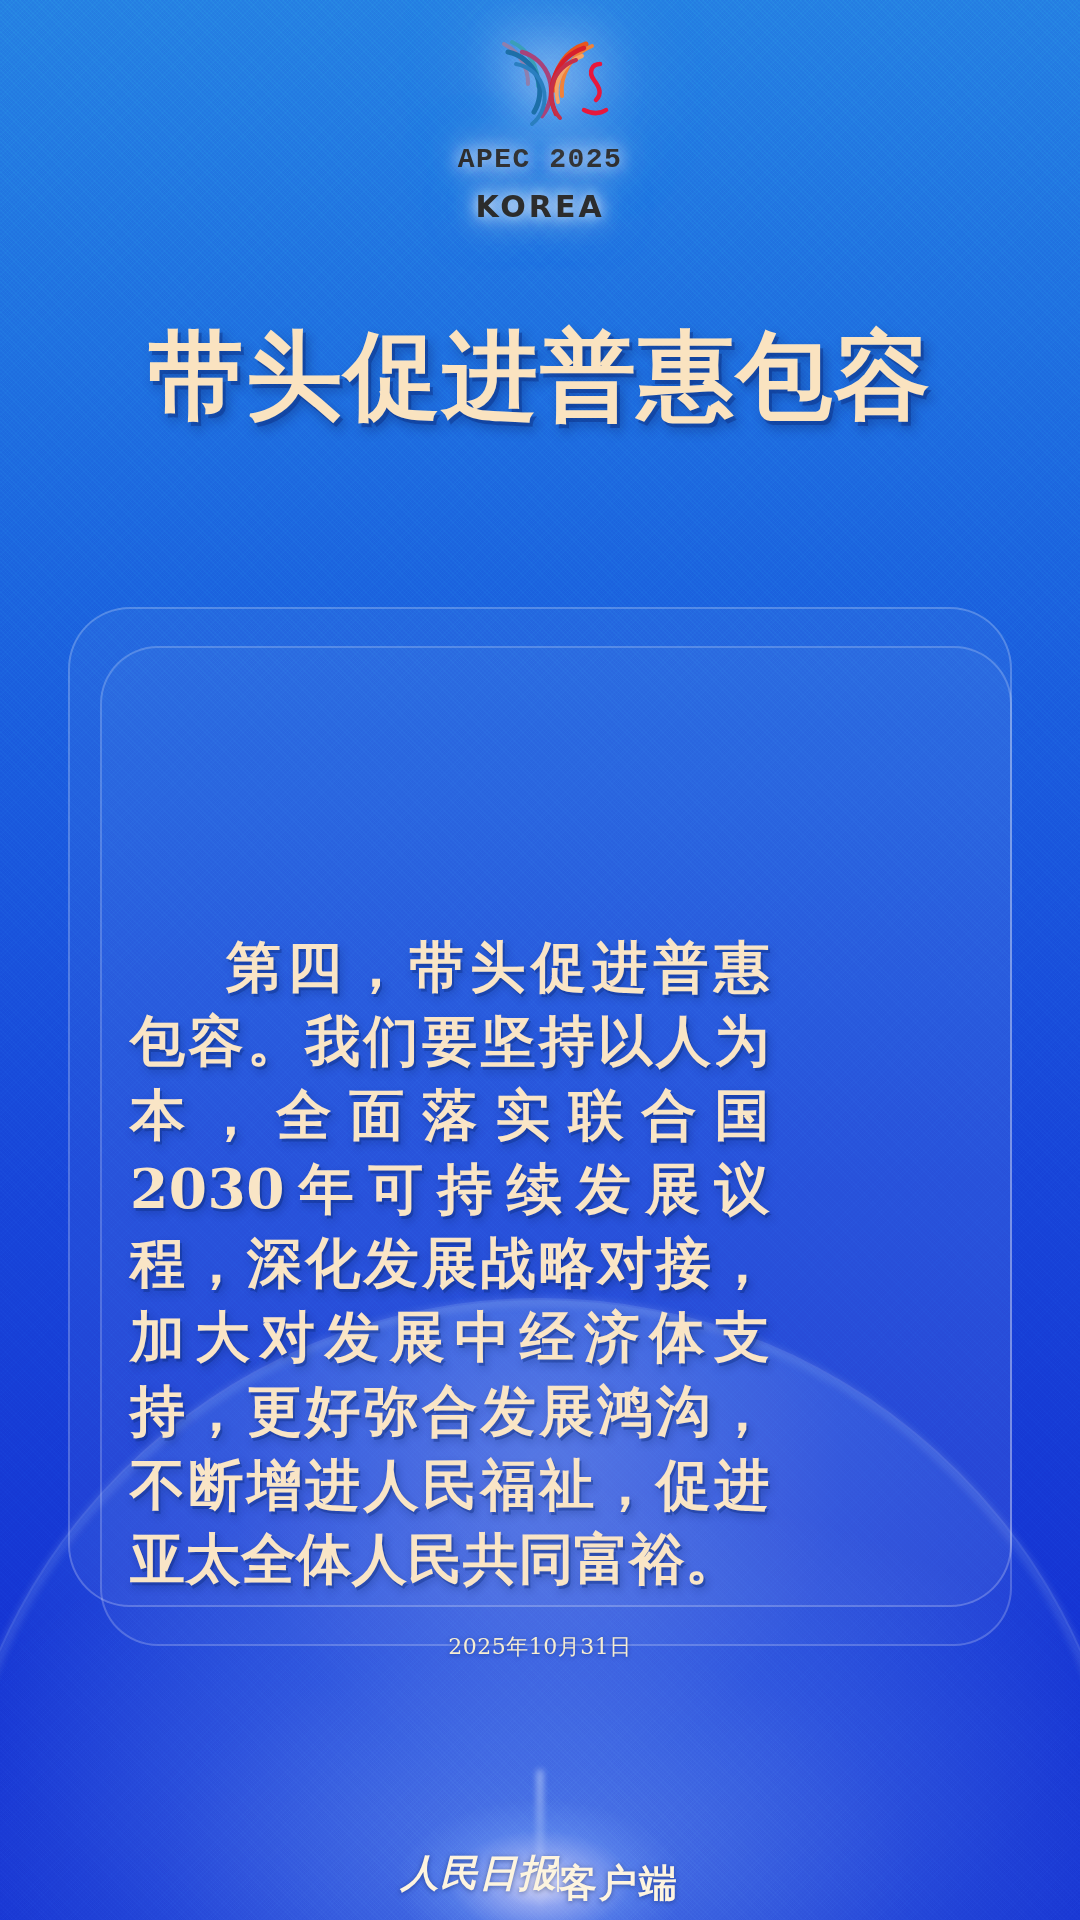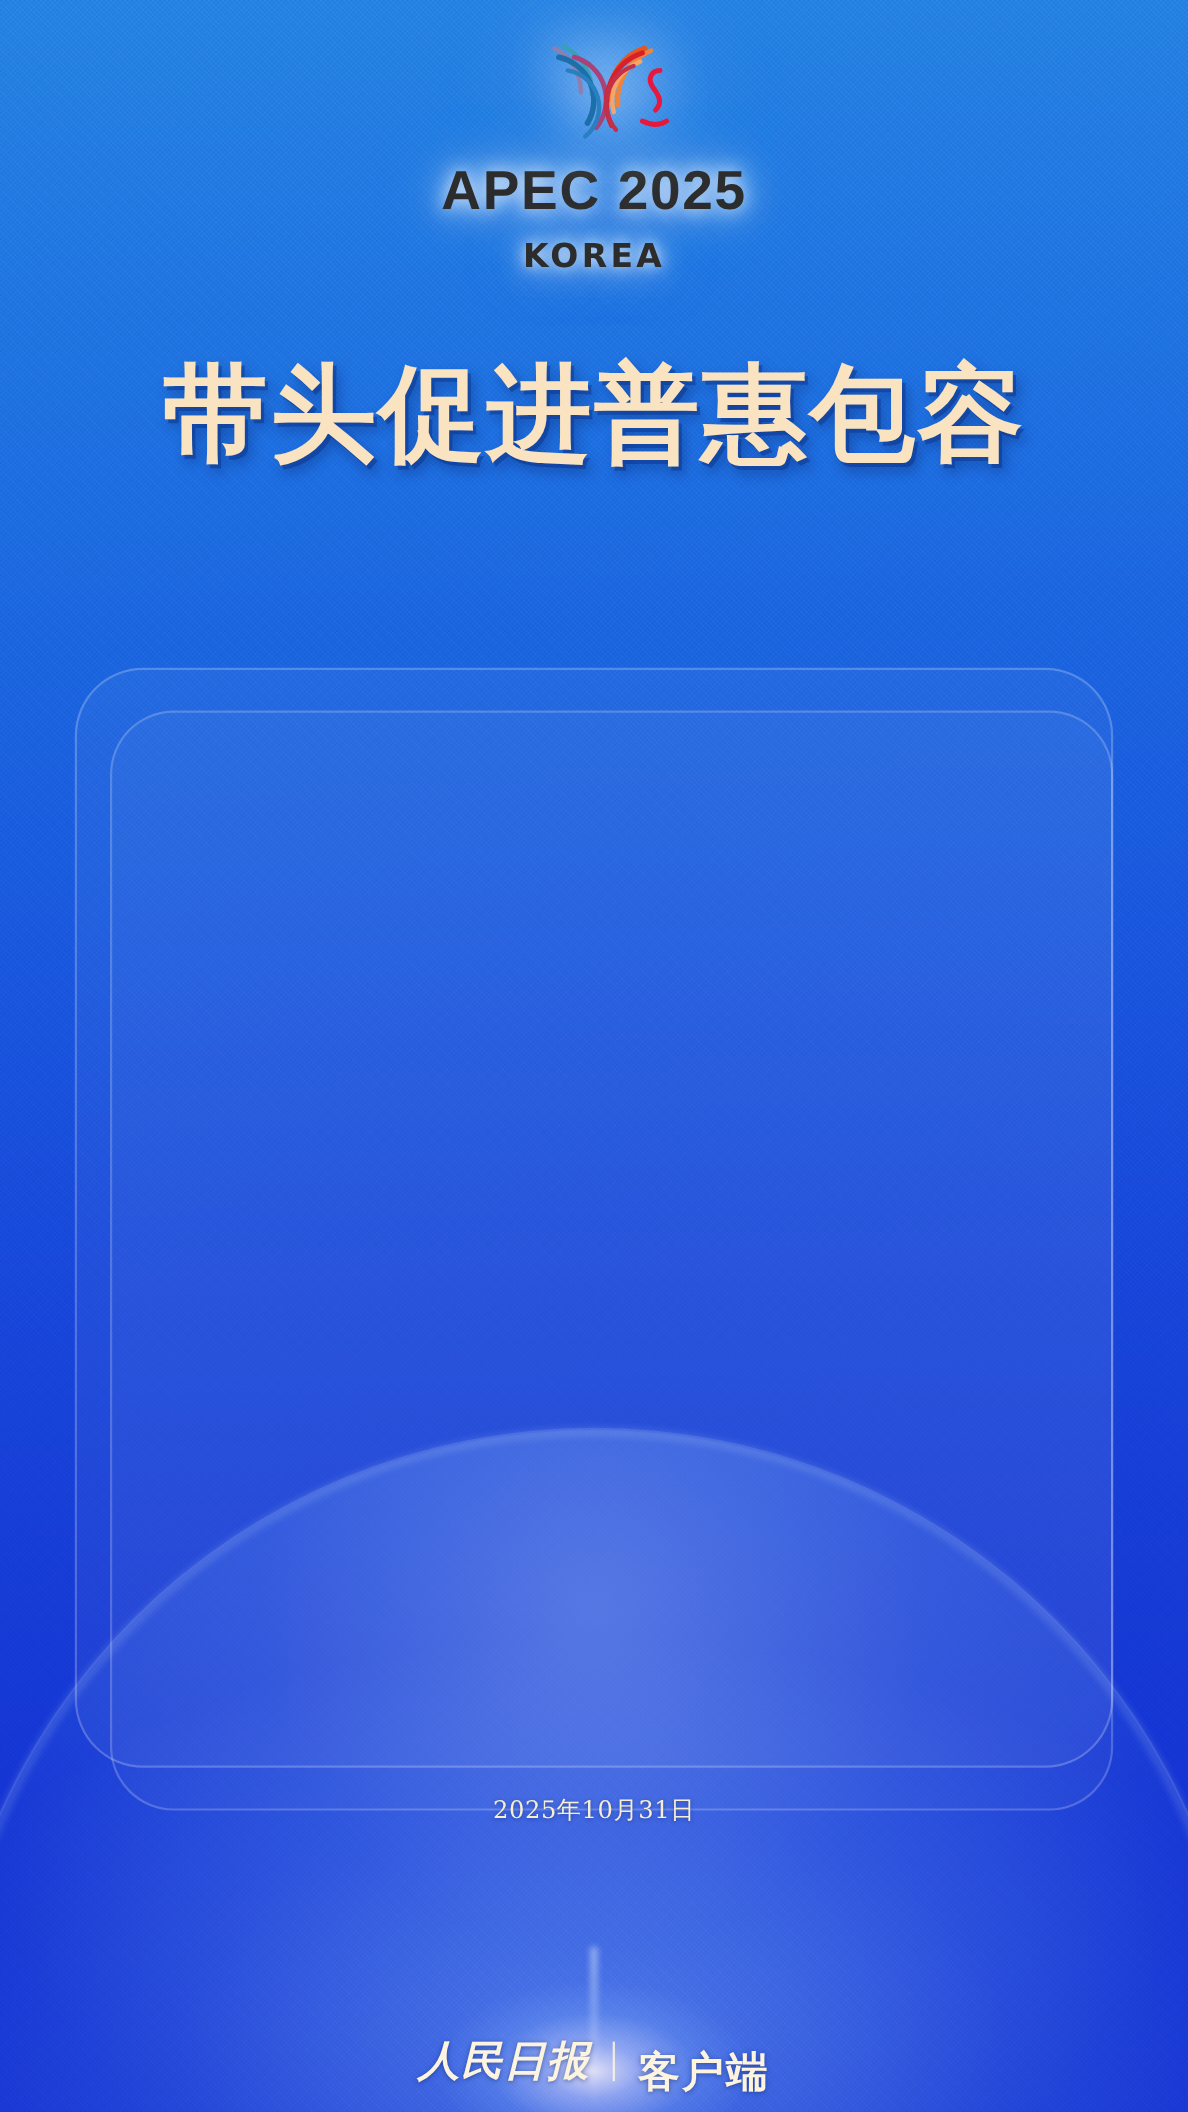--- a/index.html
+++ b/index.html
@@ -44,23 +44,23 @@
   }
   #logo-mark {
     position:relative;
     width:180px; height:110px;
     filter: drop-shadow(0 0 26px rgba(235,245,255,0.85)) drop-shadow(0 0 46px rgba(210,235,255,0.55));
   }
   #logo-mark svg { display:block; width:180px; height:110px; }
 
   #logo-wordmark {
     margin-top:4px;
-    font-family:Liberation Sans, sans-serif;
-    font-weight:700;
-    font-size:50px;
+    font-family:Liberation Mono, monospace;
+    font-weight:700;
+    font-size:28px;
     letter-spacing:1.5px;
     color:#2c2c2c;
     text-shadow:
       0 0 16px rgba(245,250,255,0.95),
       0 0 34px rgba(225,240,255,0.85),
       0 0 60px rgba(200,230,255,0.6);
   }
   #logo-country {
     margin-top:14px;
     font-family:"DejaVu Sans", sans-serif;
@@ -186,21 +186,21 @@
     background:linear-gradient(180deg, rgba(235,245,255,0.55), rgba(170,210,255,0.0));
     filter:blur(3px);
     pointer-events:none;
   }
 
   
   #brand {
     position:absolute;
     left:0; right:0; top:1838px;
     display:flex; align-items:center; justify-content:center;
-    gap:21px;
+    gap:0;
   }
   #brand-name {
     font-family:"DejaVu Serif", serif;
     font-style:italic;
     font-weight:700;
     font-size:38px;
     letter-spacing:1px;
     color:#fdf4df;
     text-shadow:0 1px 5px rgba(8,30,95,0.5);
   }
@@ -253,20 +253,21 @@
     </div>
     <div id="logo-wordmark">APEC 2025</div>
     <div id="logo-country">KOREA</div>
   </div>
 
   <h1 id="headline">带头促进普惠包容</h1>
 
   <div id="card-outer"></div>
   <div id="card-inner"></div>
 
+  <p id="body-text">第四，带头促进普惠包容。我们要坚持以人为本，全面落实联合国2030年可持续发展议程，深化发展战略对接，加大对发展中经济体支持，更好弥合发展鸿沟，不断增进人民福祉，促进亚太全体人民共同富裕。</p>
 
   <div id="attribution">
     <div id="attr-date">2025年10月31日</div>
   </div>
 
   <div id="brand">
     <span id="brand-name">人民日报</span>
     <span id="brand-sep"></span>
     <span id="brand-product">客户端</span>
   </div>

